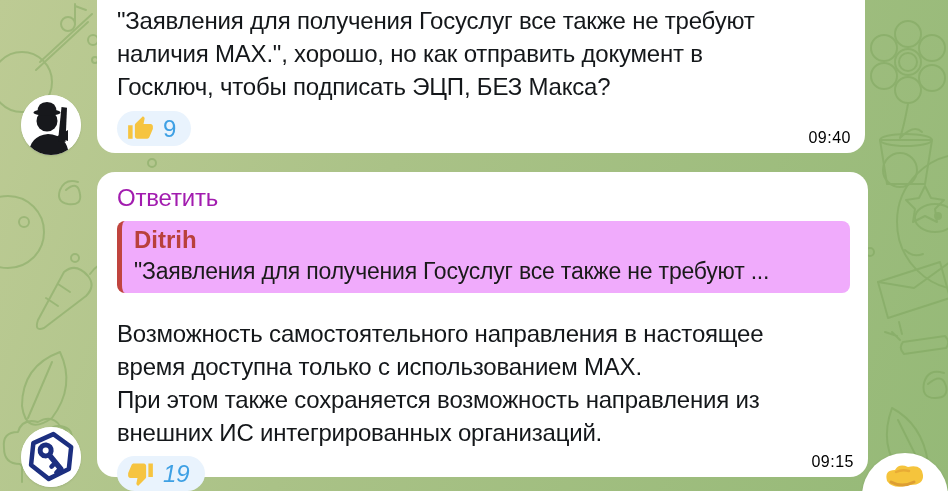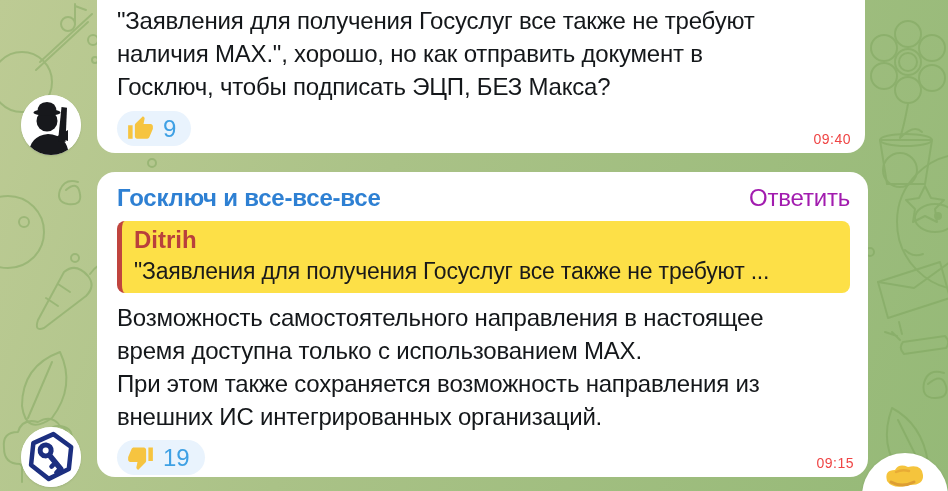--- a/index.html
+++ b/index.html
@@ -28,40 +28,40 @@
   }
   .msg-text {
     font-size:24px; line-height:33px; white-space:pre-line; color:#14171a;
     letter-spacing:-0.2px;
   }
   .hdr-row { display:flex; justify-content:space-between; align-items:baseline; }
   .sender { font-size:24px; font-weight:bold; color:#2e80d3; letter-spacing:-0.2px; }
   .reply { font-size:24px; color:#a21caf; letter-spacing:-0.2px; }
 
   .quote {
-    margin-top:9px; background:#fde047; border-left:5px solid #c0443e;
+    margin-top:9px; background:#f0abfc; border-left:5px solid #c0443e;
     border-radius:8px; padding:5px 12px 8px 12px; overflow:hidden;
   }
   .quote-author { font-size:24px; font-weight:bold; color:#b9403c; }
   .quote-text { font-size:23px; color:#1a1a1a; margin-top:4px;
     white-space:nowrap; overflow:hidden; letter-spacing:-0.2px; }
 
   .reaction {
     display:inline-flex; align-items:center; gap:9px;
     background:#e9f3fd; border-radius:18px; height:35px; padding:0 15px 0 10px;
     margin-top:8px;
   }
-  .bubble2 .reaction { margin-top:7px; }
+  .bubble2 .reaction { margin-top:7px;font-style:italic; }
   .rcount { font-size:24px; font-weight:500; color:#3ea0e4; }
   .thumb { display:inline-flex; width:27px; height:27px; }
   .thumb svg { width:100%; height:100%; }
 
   .time {
     position:absolute; right:14px; bottom:6px;
-    font-size:14px; color:#ef4444; letter-spacing:0.5px;
+    font-size:16px; color:#000000; letter-spacing:0.5px;
   }
 
   .avatar {
     position:absolute; width:60px; height:60px; border-radius:50%;
     background:#fff; z-index:3; overflow:hidden;
     box-shadow:0 1px 2px rgba(60,80,40,.15);
   }
   .avatar svg { width:100%; height:100%; display:block; }
   .avatar1 { left:21px; top:95px; }
   .avatar2 { left:21px; top:427px; }
@@ -185,28 +185,27 @@
         <circle cx="24" cy="24" r="3" fill="#ffffff"></circle>
         <line x1="29" y1="29" x2="41" y2="41" stroke="#1c2f80" stroke-width="5.5" stroke-linecap="round"></line>
         <line x1="35" y1="35" x2="31.5" y2="39.5" stroke="#1c2f80" stroke-width="4.5" stroke-linecap="round"></line>
         <line x1="40.5" y1="40.5" x2="37" y2="45" stroke="#1c2f80" stroke-width="4.5" stroke-linecap="round"></line>
       </g>
     </svg>
   </div>
 
   <div class="bubble bubble2">
     <div class="hdr-row">
-      <span class="sender">Госключ и все-все-все</span>
       <span class="reply">Ответить</span>
     </div>
     <div class="quote">
       <div class="quote-author">Ditrih</div>
       <div class="quote-text">"Заявления для получения Госуслуг все также не требуют ...</div>
     </div>
-    <div class="msg-text" style="margin-top:8px">Возможность самостоятельного направления в настоящее
+    <div class="msg-text" style="margin-top:24px">Возможность самостоятельного направления в настоящее
 время доступна только с использованием MAX.
 При этом также сохраняется возможность направления из
 внешних ИС интегрированных организаций.</div>
     <div class="reaction">
       <span class="thumb">
         <svg viewBox="0 0 24 24">
             <g transform="rotate(180 12 12)">
               <path fill="#f6c440" d="M1 21h4V9H1v12zm22-11c0-1.1-.9-2-2-2h-6.31l.95-4.57.03-.32c0-.41-.17-.79-.44-1.06L14.17 1 7.58 7.59C7.22 7.95 7 8.45 7 9v10c0 1.1.9 2 2 2h9c.83 0 1.54-.5 1.84-1.22l3.02-7.05c.09-.23.14-.47.14-.73v-2z"></path>
             </g>
           </svg>

